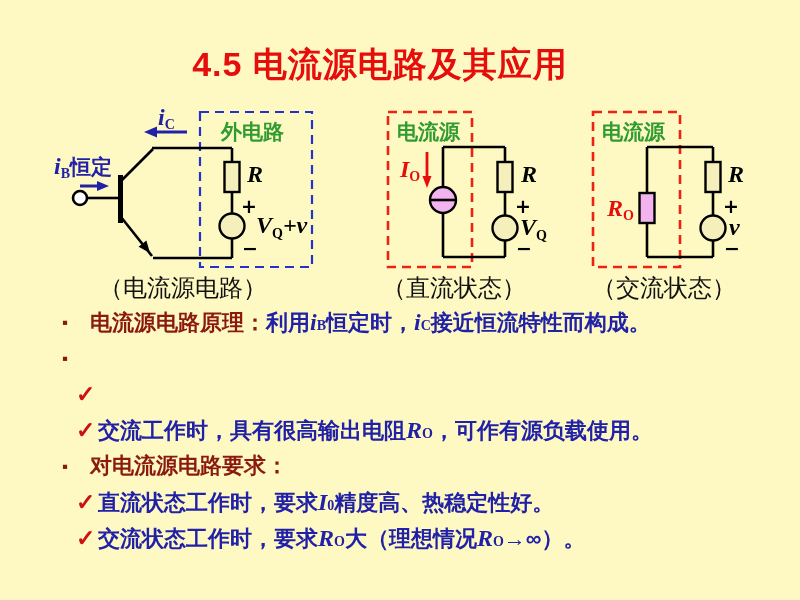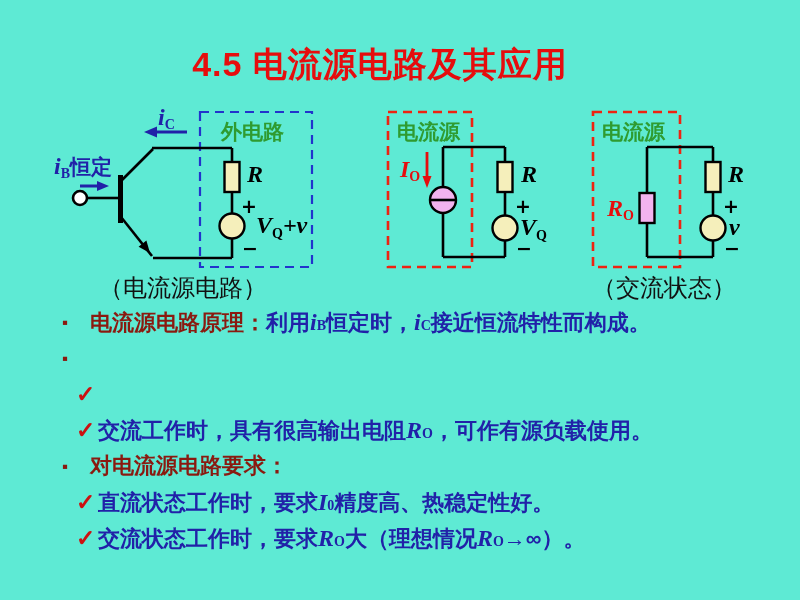--- a/index.html
+++ b/index.html
@@ -1,16 +1,16 @@
 <!DOCTYPE html>
 <html style="--title-red: #e60d0d; --maroon: #8a1a10; --blue: #2121a8; --green: #2f9b30; --dash-blue: #2233cc; --dash-red: #ee2211; --fill-yellow: #f5efbb; --fill-pink: #f3b3ef;"><head>
 <meta charset="utf-8">
 <style>
   html,body{margin:0;padding:0;background:#fff;}
-  .slide{position:relative;width:800px;height:600px;background:#5eead4;overflow:hidden;
+  .slide{position:relative;width:800px;height:600px;background:#fef9c3;overflow:hidden;
          font-family:"Liberation Sans",sans-serif;}
   .title{position:absolute;top:42px;left:0;width:760px;text-align:center;
          font-size:34px;font-weight:bold;color:var(--title-red);letter-spacing:1px;}
   .caption{position:absolute;font-size:24px;color:#111;white-space:nowrap;}
   .cap1{left:99px;top:272px;}
   .cap2{left:382px;top:272px;}
   .cap3{left:592px;top:272px;}
   svg{position:absolute;overflow:visible;}
   .svg-left{left:40px;top:100px;}
   .svg-mid{left:375px;top:100px;}
@@ -103,20 +103,21 @@
 
     <text x="25" y="77"><tspan class="t-sym t-red">I</tspan><tspan class="t-sub t-red" dy="4">O</tspan></text>
     <line class="arr-r" x1="52" y1="52" x2="52" y2="77"></line>
     <polygon class="arrh-r" points="52,88 47.5,76 56.5,76"></polygon>
 
     <text class="t-sym t-black" x="146" y="82">R</text>
     <text class="t-sign" x="140" y="113">+</text>
     <text class="t-sign" x="141" y="155">−</text>
     <text x="145" y="135"><tspan class="t-sym t-black">V</tspan><tspan class="t-sub t-black" dy="5">Q</tspan></text>
   </svg>
+  <div class="caption cap2">（直流状态）</div>
 
   <svg class="svg-right" width="185" height="200" viewBox="0 0 185 200">
     <rect class="dash-r" x="8" y="12" width="87" height="155"></rect>
     <text class="t-cjk t-green" x="17" y="39">电流源</text>
 
     <line class="wire" x1="62" y1="47" x2="128" y2="47"></line>
     <line class="wire" x1="62" y1="47" x2="62" y2="93"></line>
     <rect class="res-p" x="54.5" y="93" width="15" height="30"></rect>
     <line class="wire" x1="62" y1="123" x2="62" y2="157"></line>
     <line class="wire" x1="62" y1="157" x2="128" y2="157"></line>

